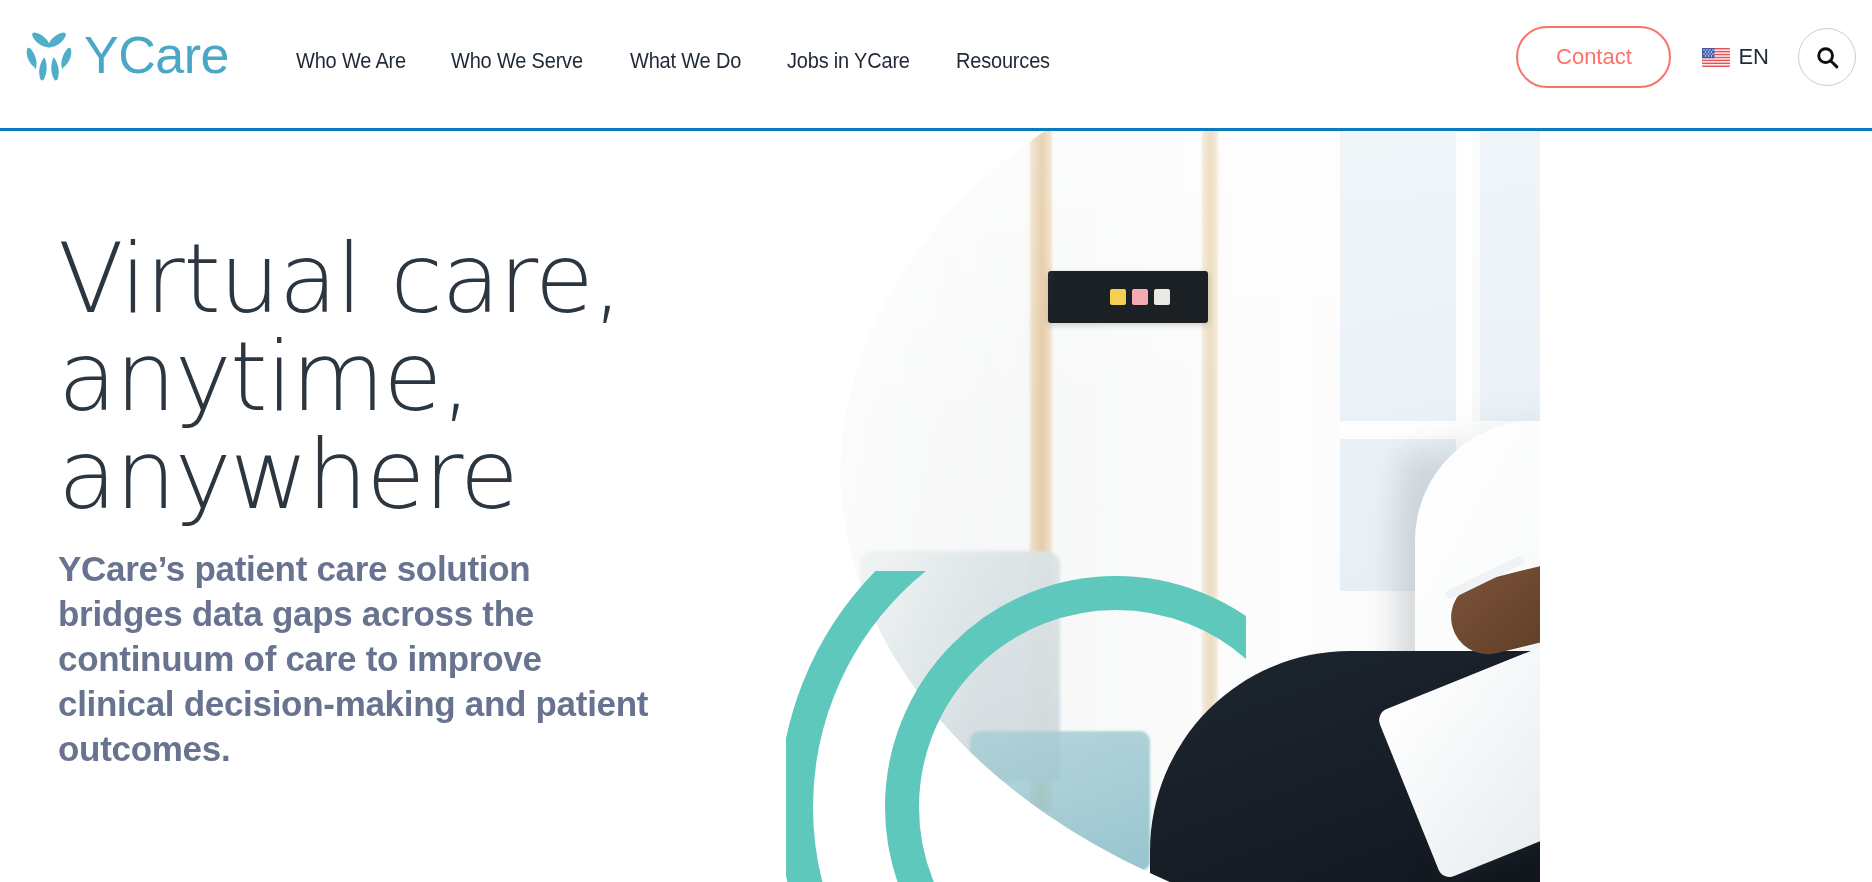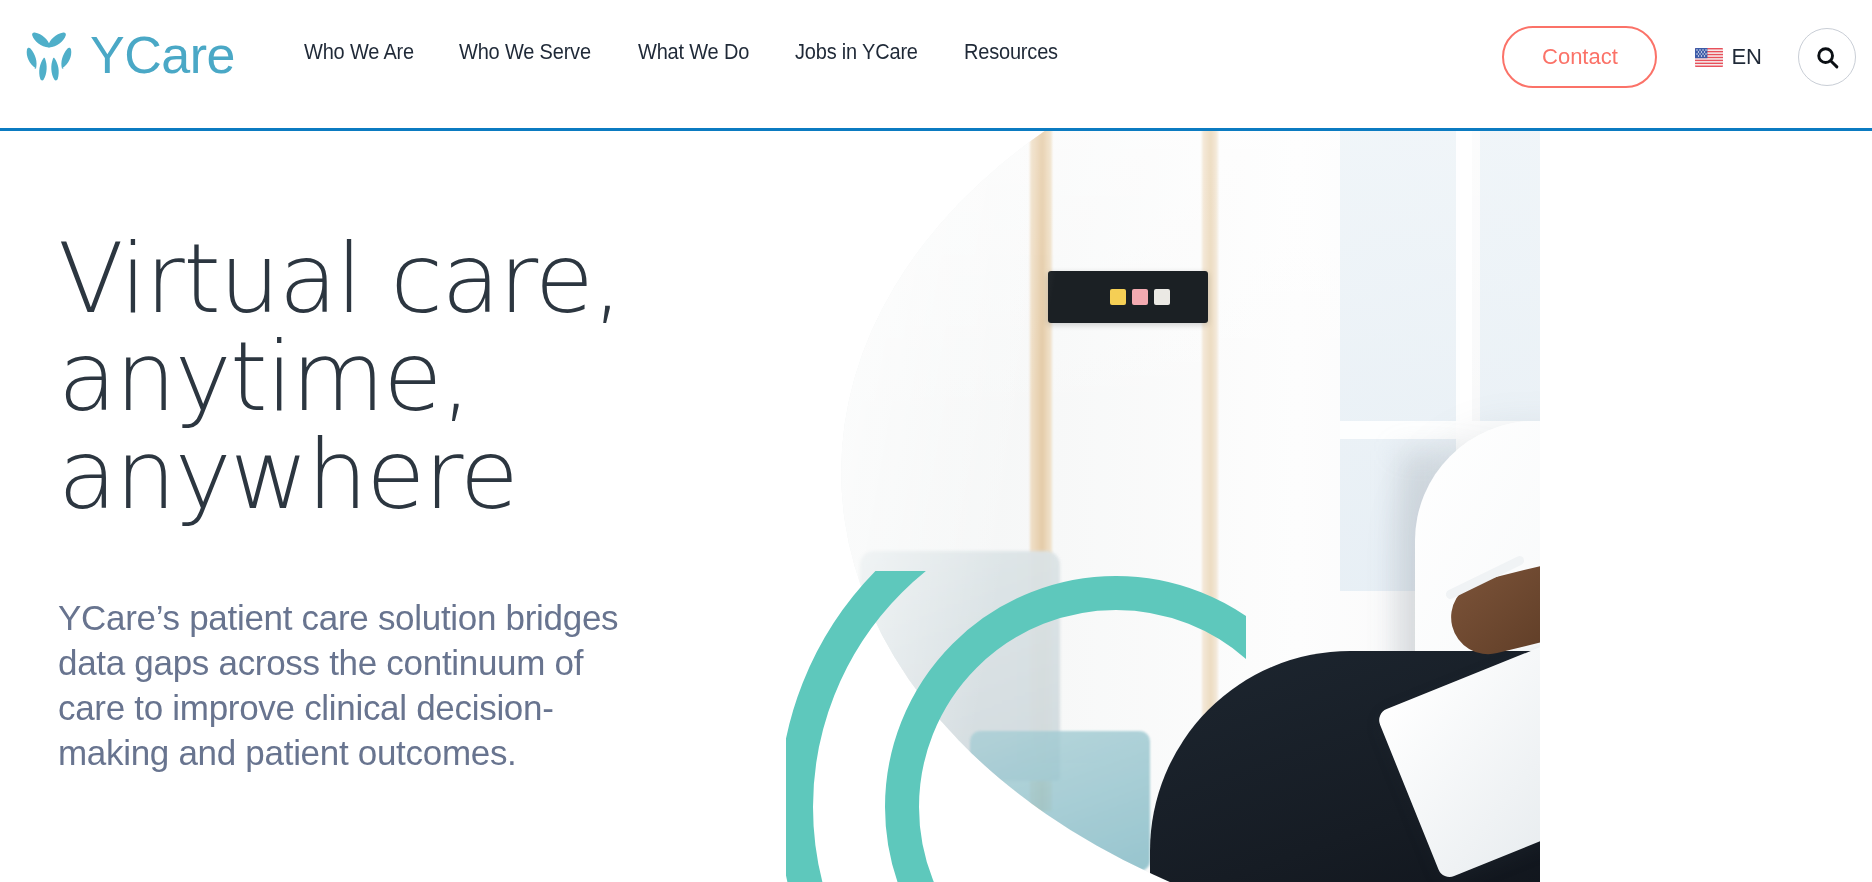--- a/index.html
+++ b/index.html
@@ -41,40 +41,39 @@
     z-index: 45;
   }
 
   
   .logo {
     position: absolute;
     left: 14px;
     top: 22px;
     display: flex;
     align-items: center;
-    gap: 6px;
     cursor: pointer;
   }
   .logo-mark { width: 70px; height: 66px; display: block; }
   .logo-word {
     font-size: 52px;
     letter-spacing: -0.5px;
     color: #4aa8c6;
     font-weight: 400;
     line-height: 1;
     white-space: nowrap;
   }
 
   
   .nav {
     position: absolute;
-    left: 304px;
+    left: 296px;
     top: 40px;
     display: flex;
-    align-items: flex-start;
+    align-items: flex-end;
     gap: 37px;
     height: 34px;
   }
   .nav-item {
     font-size: 21.5px;
     color: #1f2937;
     font-weight: 400;
     letter-spacing: -0.2px;
     white-space: nowrap;
     cursor: pointer;
@@ -83,21 +82,21 @@
     transform-origin: left center;
   }
 
   
   .header-right {
     position: absolute;
     right: 16px;
     top: 22px;
     display: flex;
     align-items: center;
-    gap: 12px;
+    gap: 5px;
     height: 70px;
   }
 
   .btn-contact {
     display: flex;
     align-items: center;
     justify-content: center;
     width: 155px;
     height: 62px;
     border: 2.5px solid #fb7268;
@@ -178,24 +177,24 @@
   .hero-title {
     font-size: 96px;
     line-height: 1.02;
     font-weight: 300;
     color: #2c3640;
     letter-spacing: -1.5px;
     white-space: pre-line;
     font-family: "DejaVu Sans", "Liberation Sans", sans-serif;
   }
   .hero-sub {
-    margin-top: 70px;
+    margin-top: 21px;
     font-size: 35px;
     line-height: 1.29;
-    font-weight: 400;
+    font-weight: 700;
     color: #68748f;
     letter-spacing: -0.3px;
     max-width: 600px;
     font-family: "Liberation Sans Narrow", "Liberation Sans", sans-serif;
   }
 
   
   .hero-media {
     position: absolute;
     left: 820px;

